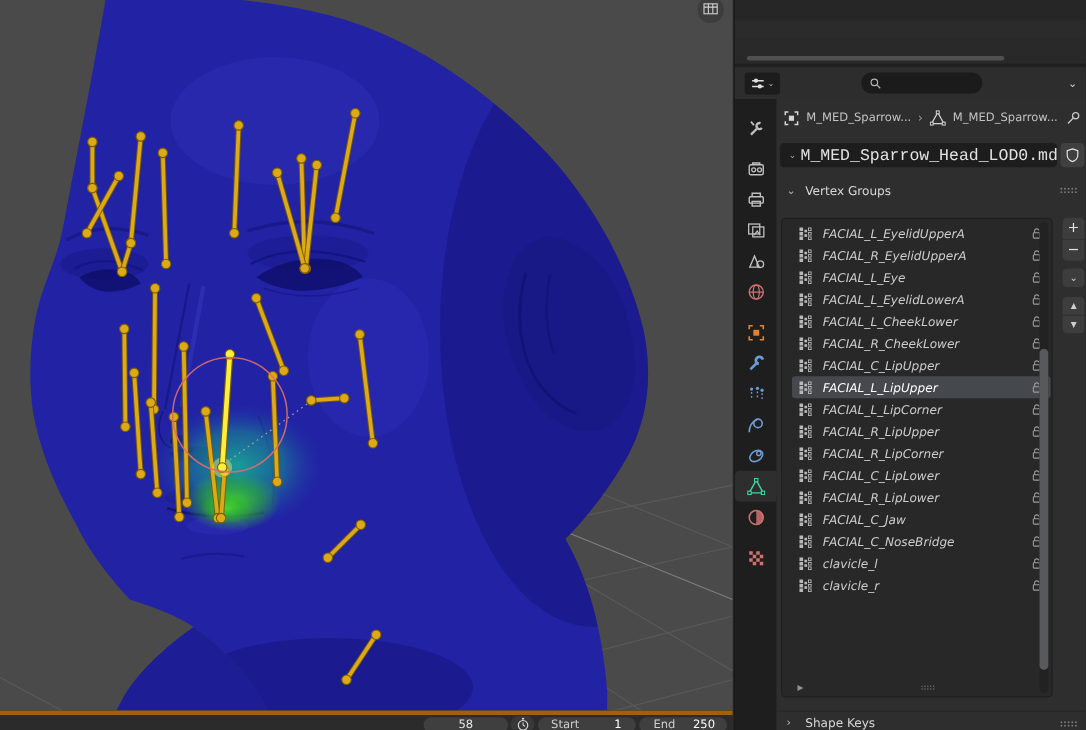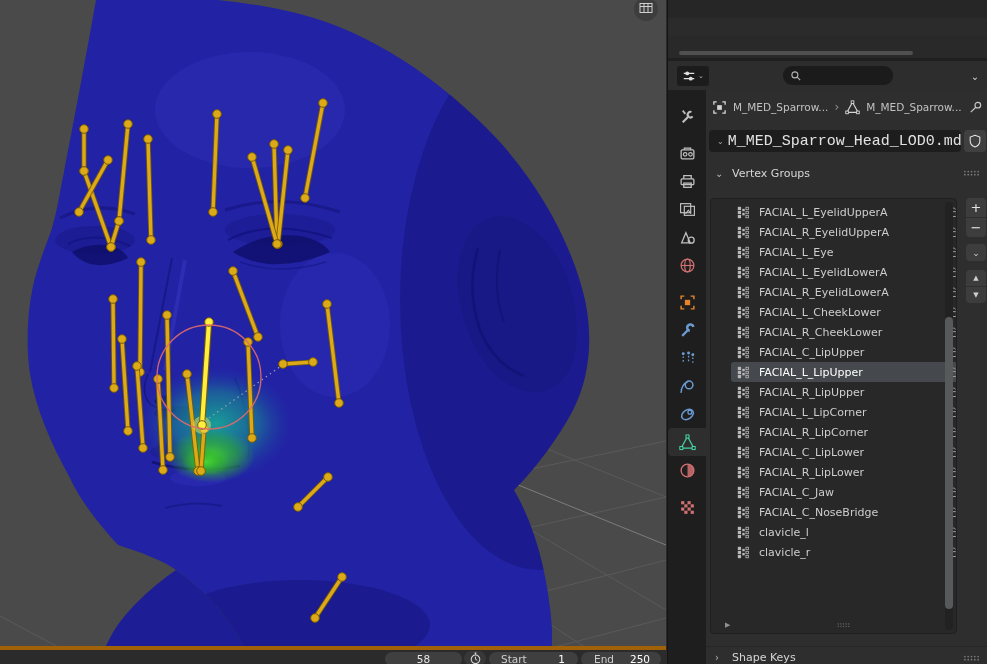--- a/index.html
+++ b/index.html
@@ -63,21 +63,21 @@
 
   .panel-header{position:absolute;left:0;width:282px;height:22px;display:flex;align-items:center;gap:7px;
                 padding-left:9px;box-sizing:border-box;color:#d6d6d6;font-size:11px;}
   #vg-header{top:72px;}
   #sk-header{top:556px;border-top:1px solid #262626;background:#2e2e2e;}
   .panel-chev{color:#b5b5b5;font-size:10px;width:10px;}
   .grip{margin-left:auto;margin-right:8px;width:17px;height:8px;color:#7c7c7c;}
 
   #vg-list{position:absolute;left:4px;top:108px;width:247px;height:436px;background:#282828;
            border:1px solid #1f1f1f;border-radius:4px;box-sizing:border-box;overflow:hidden;}
-  .vg-rows{position:absolute;left:20px;top:3px;width:235px;}
+  .vg-rows{position:absolute;left:9px;top:3px;width:235px;font-style:italic;}
   .vg-row{height:20px;display:flex;align-items:center;padding-left:6px;box-sizing:border-box;border-radius:3px;}
   .vg-icon{width:13px;height:13px;color:#b8b8b8;flex:0 0 auto;}
   .vg-label{margin-left:9px;color:#cdcdcd;font-size:11px;white-space:nowrap;}
   .lock-icon{margin-left:auto;margin-right:7px;width:12px;height:12px;color:#9c9c9c;flex:0 0 auto;}
   .vg-row.selected{background:#45484d;}
   .vg-row.selected .vg-label{color:#ffffff;}
   #vg-scrolltrack{position:absolute;right:3px;top:3px;width:8px;height:428px;background:#222222;border-radius:4px;}
   #vg-scrollthumb{position:absolute;right:0px;top:115px;width:8px;height:292px;background:#57595b;border-radius:4px;}
   #vg-footer{position:absolute;left:2px;bottom:2px;width:243px;height:13px;display:flex;align-items:center;}
   #vg-expand{color:#8f8f8f;font-size:7px;margin-left:12px;}
@@ -670,29 +670,20 @@
               </svg>
     <span class="vg-label">FACIAL_L_EyelidLowerA</span>
     <svg class="lock-icon" viewBox="0 0 16 16">
                 <use href="#sym-lockopen"></use>
               </svg>
   </div>
             <div class="vg-row">
     <svg class="vg-icon" viewBox="0 0 16 16">
                 <use href="#sym-vgroup"></use>
               </svg>
-    <span class="vg-label">FACIAL_R_EyelidLowerA</span>
-    <svg class="lock-icon" viewBox="0 0 16 16">
-                <use href="#sym-lockopen"></use>
-              </svg>
-  </div>
-            <div class="vg-row">
-    <svg class="vg-icon" viewBox="0 0 16 16">
-                <use href="#sym-vgroup"></use>
-              </svg>
     <span class="vg-label">FACIAL_L_CheekLower</span>
     <svg class="lock-icon" viewBox="0 0 16 16">
                 <use href="#sym-lockopen"></use>
               </svg>
   </div>
             <div class="vg-row">
     <svg class="vg-icon" viewBox="0 0 16 16">
                 <use href="#sym-vgroup"></use>
               </svg>
     <span class="vg-label">FACIAL_R_CheekLower</span>
@@ -715,30 +706,30 @@
               </svg>
     <span class="vg-label">FACIAL_L_LipUpper</span>
     <svg class="lock-icon" viewBox="0 0 16 16">
                 <use href="#sym-lockopen"></use>
               </svg>
   </div>
             <div class="vg-row">
     <svg class="vg-icon" viewBox="0 0 16 16">
                 <use href="#sym-vgroup"></use>
               </svg>
+    <span class="vg-label">FACIAL_L_LipCorner</span>
+    <svg class="lock-icon" viewBox="0 0 16 16">
+                <use href="#sym-lockopen"></use>
+              </svg>
+  </div>
+            <div class="vg-row">
+    <svg class="vg-icon" viewBox="0 0 16 16">
+                <use href="#sym-vgroup"></use>
+              </svg>
     <span class="vg-label">FACIAL_R_LipUpper</span>
-    <svg class="lock-icon" viewBox="0 0 16 16">
-                <use href="#sym-lockopen"></use>
-              </svg>
-  </div>
-            <div class="vg-row">
-    <svg class="vg-icon" viewBox="0 0 16 16">
-                <use href="#sym-vgroup"></use>
-              </svg>
-    <span class="vg-label">FACIAL_L_LipCorner</span>
     <svg class="lock-icon" viewBox="0 0 16 16">
                 <use href="#sym-lockopen"></use>
               </svg>
   </div>
             <div class="vg-row">
     <svg class="vg-icon" viewBox="0 0 16 16">
                 <use href="#sym-vgroup"></use>
               </svg>
     <span class="vg-label">FACIAL_R_LipCorner</span>
     <svg class="lock-icon" viewBox="0 0 16 16">

